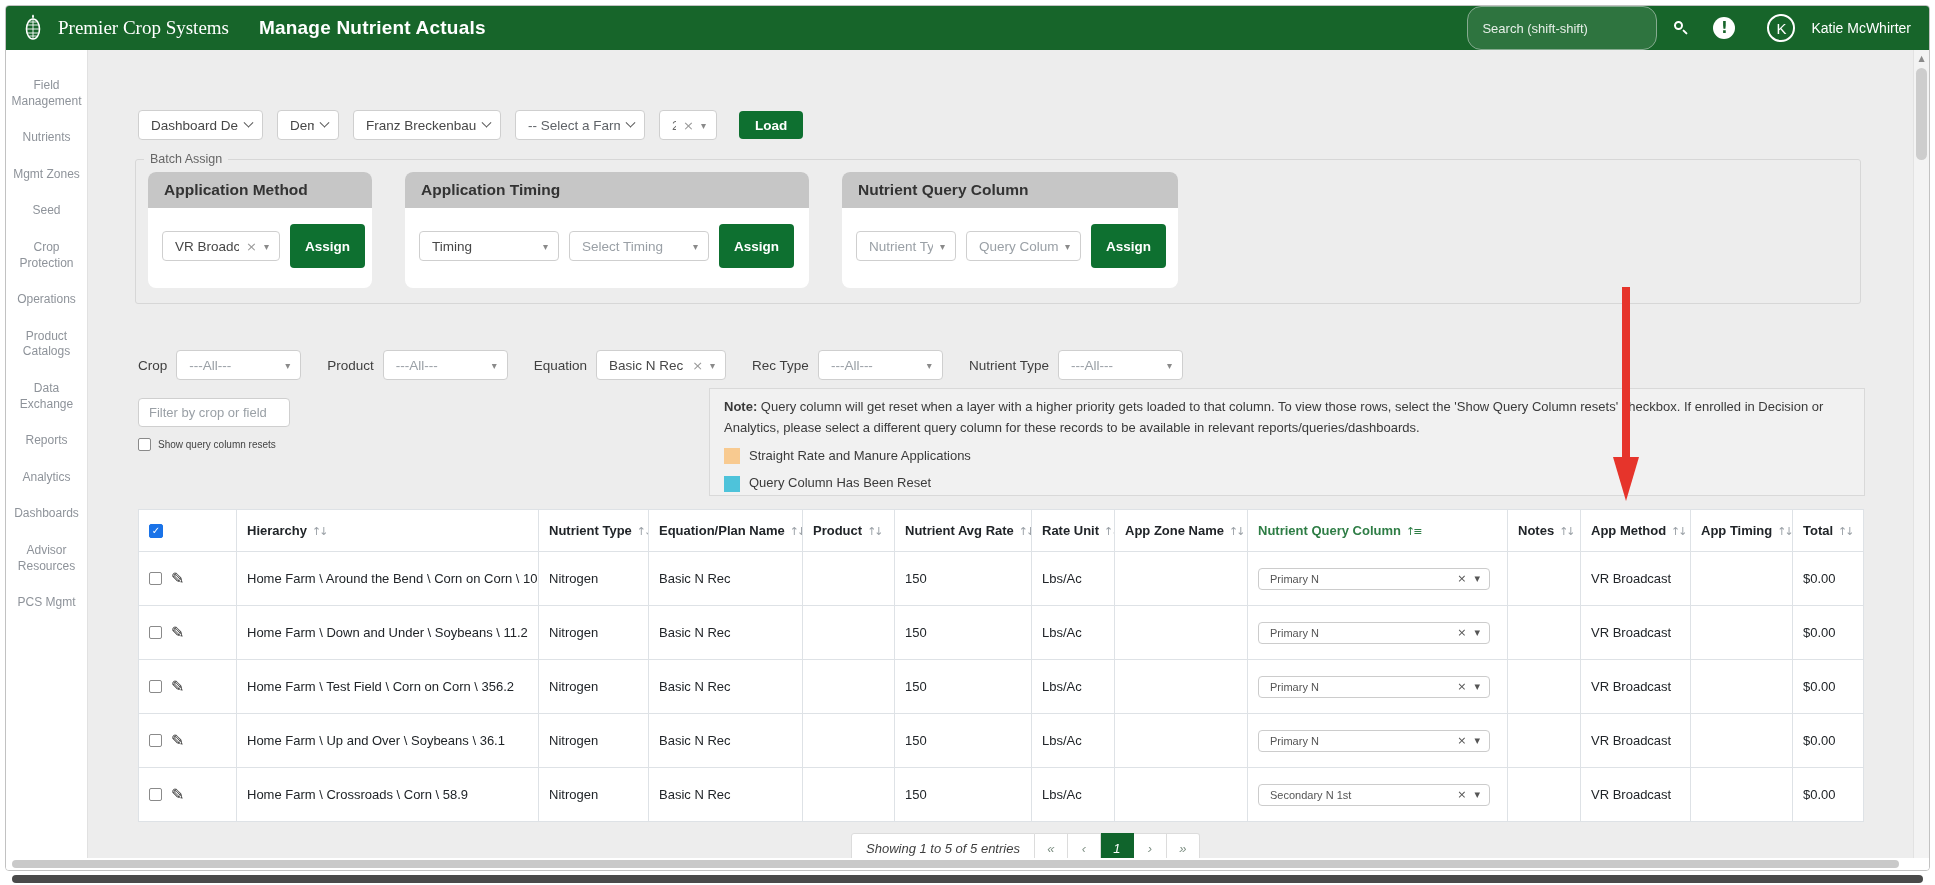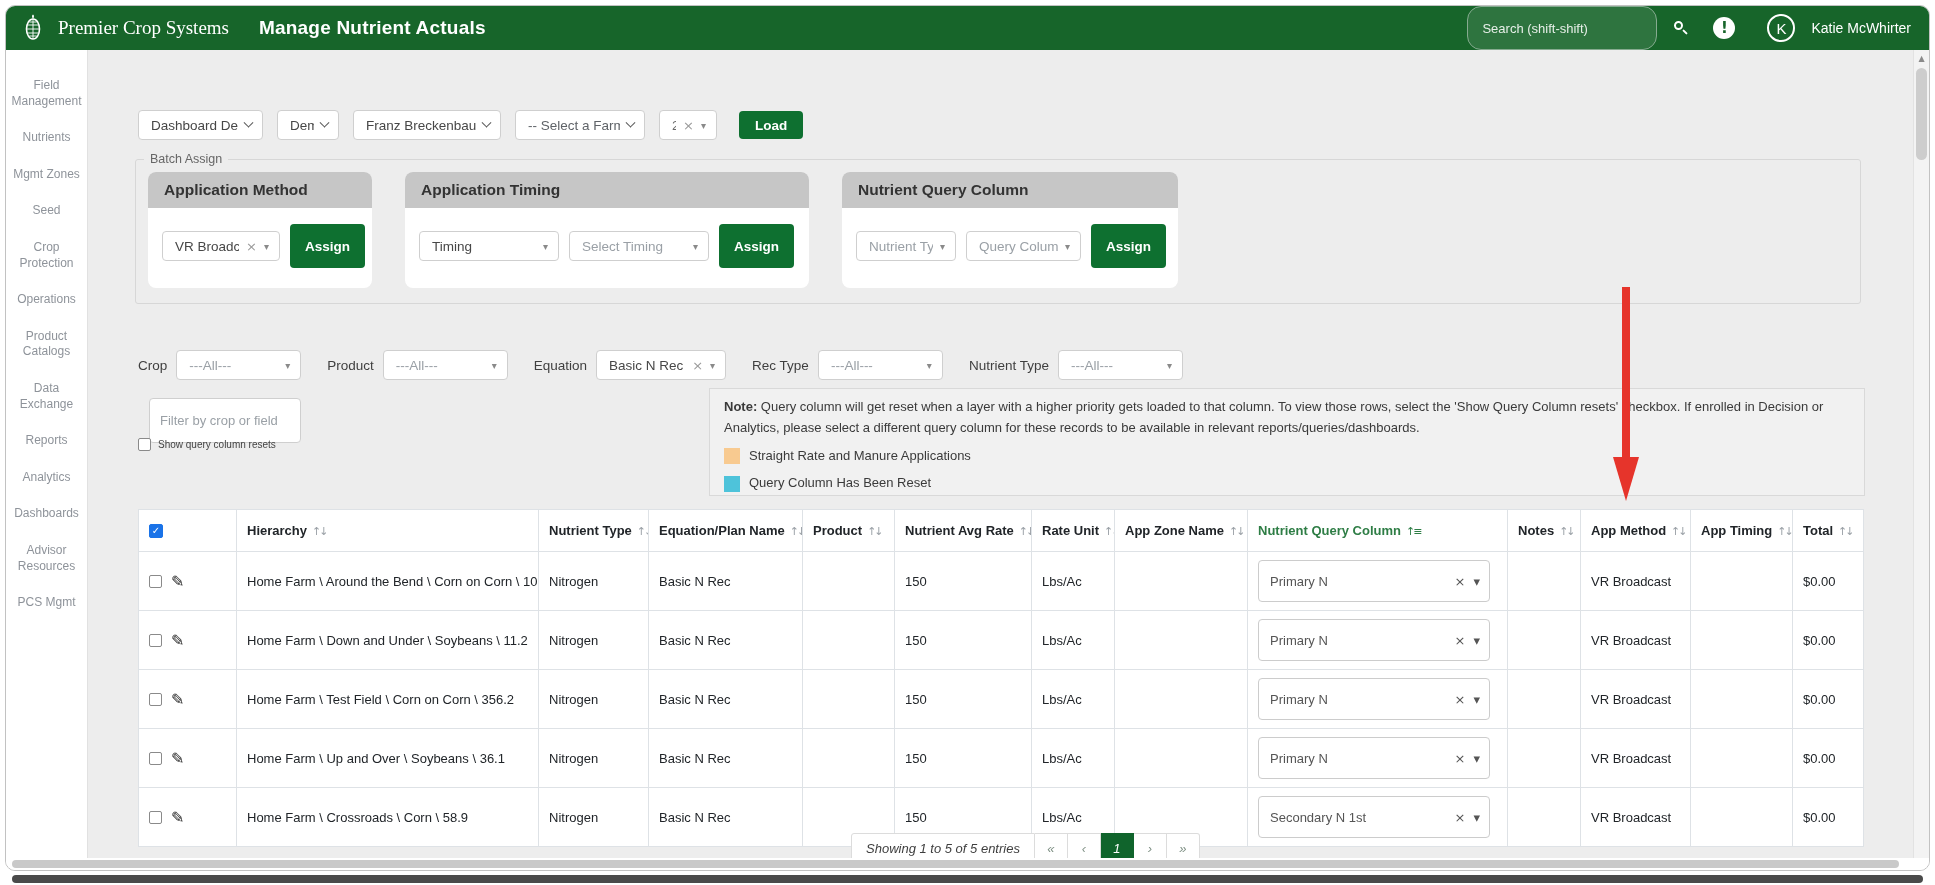--- a/index.html
+++ b/index.html
@@ -1,21 +1,21 @@
 <!DOCTYPE html>
 <html><head>
 <meta charset="utf-8">
 <style>
   * { box-sizing: border-box; margin: 0; padding: 0; }
   html,body { width:1935px; height:885px; }
   body { font-family:"Liberation Sans", sans-serif; background:#fff; position:relative; overflow:hidden; }
   .glyph { font-family:"DejaVu Sans", sans-serif; }
 
   .window { position:absolute; top:5px; left:5px; right:5px; bottom:14px;
-    border:1px solid #c2c2c2; border-radius:10px; overflow:hidden;
+    border:1px solid #c2c2c2; border-radius:4px; overflow:hidden;
     display:flex; flex-direction:column; background:#fff; }
   .bottom-edge { position:absolute; left:12px; right:12px; bottom:2px; height:8px;
     background:#4a4a4a; border-radius:4px; }
 
   
   .topbar { flex:0 0 40px; background:#17652a; display:flex; align-items:center;
     padding:0 18px 0 16px; color:#fff; }
   .logo { width:22px; height:28px; flex:0 0 auto; }
   .brand { font-family:"Liberation Serif", serif; font-size:19px; margin-left:14px; white-space:nowrap; }
   .page-title { font-size:19px; font-weight:bold; margin-left:30px; letter-spacing:.2px; white-space:nowrap; }
@@ -74,23 +74,23 @@
   .batch-inner { display:flex; gap:33px; padding:6px 12px; }
   .card { background:#fff; border-radius:8px; overflow:hidden; height:116px; }
   .card-h { background:#c6c6c6; padding:9px 16px; font-size:15.5px; font-weight:bold; color:#333; }
   .card-b { padding:16px 14px; display:flex; gap:10px; align-items:center; }
   .assign-btn { height:44px; padding:0 15px; }
   .cw1{width:224px}.cw2{width:404px}.cw3{width:336px}
 
   .row-filters2 { position:absolute; top:300px; left:50px; display:flex; gap:26px; align-items:center; }
   .fgroup { display:flex; align-items:center; gap:9px; font-size:13.5px; color:#3f3f3f; }
 
-  .filter-input { position:absolute; top:348px; left:50px; width:152px; height:45px;
+  .filter-input { position:absolute; top:348px; left:50px; width:152px; height:29px;
     border:1px solid #cfcfcf; border-radius:4px; padding:0 10px; font-size:13px; color:#444;
-    background:#fff; outline:none; font-family:"Liberation Sans", sans-serif;margin-left:11px; }
+    background:#fff; outline:none; font-family:"Liberation Sans", sans-serif; }
   .filter-input::placeholder { color:#9aa0a6; }
   .checkbox-row { position:absolute; top:388px; left:50px; display:flex; align-items:center; gap:7px;
     font-size:10px; color:#444; }
   .cb { width:13px; height:13px; border:1px solid #8a8a8a; border-radius:2px; background:#fff; cursor:pointer; }
   .cb.checked { background:#1a73e8; border-color:#1a73e8; color:#fff; font-size:10px;
     display:flex; align-items:center; justify-content:center; width:14px; height:14px; }
 
   .note-panel { position:absolute; top:338px; left:621px; width:1156px; height:108px;
     border:1px solid #d9d9d9; background:#f1f1f1; padding:8px 14px; font-size:13px; color:#3a3a3a;
     line-height:1.6; }
@@ -103,23 +103,23 @@
   table.grid { position:absolute; top:459px; left:50px; width:1725px; border-collapse:collapse;
     background:#fff; table-layout:fixed; }
   .grid th, .grid td { border:1px solid #dee2e6; padding:8px 10px; font-size:13px; color:#212529;
     text-align:left; vertical-align:middle; overflow:hidden; white-space:nowrap; }
   .grid th { font-size:13px; font-weight:bold; padding:13px 10px; }
   .grid td { height:54px; }
   .sort { color:#9aa0a6; font-size:11px; margin-left:5px; letter-spacing:-2px; font-weight:normal; }
   th.nqc, th.nqc .sort { color:#2e7d45; }
   .selcell { display:flex; align-items:center; gap:9px; }
   .edit-icon { font-size:16px; color:#1d1d1d; cursor:pointer; }
-  .row-select { display:flex; align-items:center; gap:8px; width:232px; height:42px;
+  .row-select { display:flex; align-items:center; gap:8px; width:232px; height:22px;
     border:1px solid #ccc; border-radius:4px; background:#fff; padding:0 9px 0 11px;
-    font-size:13px; color:#555; cursor:pointer; }
+    font-size:11px; color:#555; cursor:pointer; }
   .row-select .sel-t { flex:1; white-space:nowrap; overflow:hidden; }
 
   
   .pager { position:absolute; top:783px; left:763px; display:flex; align-items:stretch; font-size:13px;font-style:italic; }
   .pg-info { border:1px solid #dcdcdc; background:#fff; padding:7px 14px; color:#3e3e3e;
     border-radius:3px 0 0 3px; display:flex; align-items:center; }
   .pg-btn { border:1px solid #dcdcdc; border-left:none; background:#fff; width:33px;
     display:flex; align-items:center; justify-content:center; color:#7d8f83; cursor:pointer; }
   .pg-btn.active { background:#10642c; color:#fff; border-color:#10642c; }
   .pg-btn.last { border-radius:0 3px 3px 0; }

